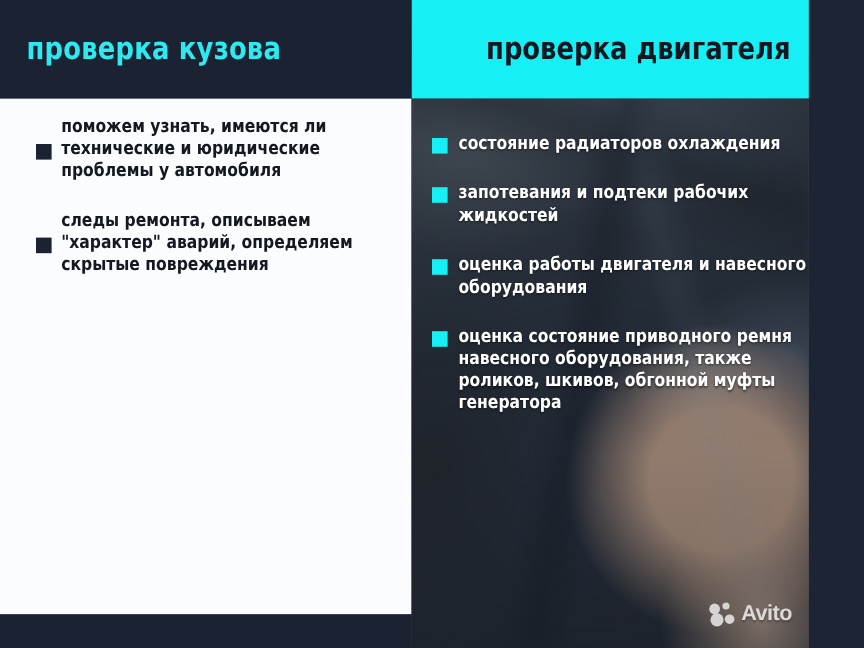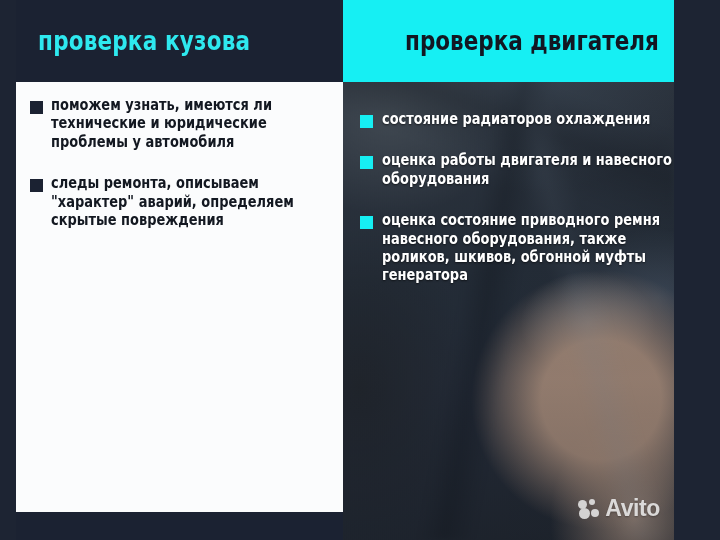--- a/index.html
+++ b/index.html
@@ -5,21 +5,21 @@
   html,body{margin:0;padding:0;}
   body{
     width:720px;height:540px;overflow:hidden;
     font-family:"Liberation Sans", sans-serif;
     background:#1d2433;
   }
   #poster{position:relative;width:720px;height:540px;overflow:hidden;}
 
   
   .col-left{
-    position:absolute;left:16px;top:0;width:343px;height:540px;
+    position:absolute;left:0;top:0;width:343px;height:540px;
     background:#1b2232;
     padding-left:12px;
   }
   .left-body{
     position:absolute;left:0;top:82px;width:343px;height:430px;
     background:#fbfcfd;
   }
   .left-foot{
     position:absolute;left:0;top:512px;width:343px;height:28px;
     background:#1b2232;
@@ -39,22 +39,22 @@
     transform:scaleX(.92);
     transform-origin:left center;
     white-space:nowrap;
   }
 
   .list-left{
     position:absolute;left:0;top:96px;width:343px;
     padding:0;margin:0;list-style:none;
   }
   .list-left li{
-    display:flex;align-items:flex-start;
-    margin:0 0 23px 0;
+    display:flex;align-items:center;
+    margin:0 0 23px 16px;
     padding:0 14px 0 14px;
   }
   .bullet-dark{
     flex:0 0 auto;
     width:13px;height:13px;
     background:#1b2232;
     margin-top:5px;margin-right:8px;
   }
   .txt-left{
     color:#131821;
@@ -145,21 +145,21 @@
     display:flex;align-items:center;gap:5px;
     opacity:.86;
   }
   .avito-dots{position:relative;width:22px;height:20px;}
   .avito-dots i{position:absolute;display:block;border-radius:50%;background:#e9e9e9;}
   .d1{width:9px;height:9px;left:0;top:1px;}
   .d2{width:6px;height:6px;left:11px;top:0px;}
   .d3{width:11px;height:11px;left:1px;top:9px;}
   .d4{width:8px;height:8px;left:13px;top:10px;}
   .avito-word{
-    color:#ededed;font-size:23px;font-weight:700;letter-spacing:-.4px;
+    color:#ededed;font-size:18px;font-weight:700;letter-spacing:-.4px;
     font-family:"Liberation Sans",sans-serif;
     text-shadow:0 1px 2px rgba(0,0,0,.35);
   }
 </style>
 </head>
 <body>
 
 <div id="poster">
 
   <div class="col-left">
@@ -188,20 +188,24 @@
     <div class="photo-dark"></div>
 
     <div class="head-right">
       <div class="htxt">проверка двигателя</div>
     </div>
 
     <ul class="list-right">
       <li>
         <span class="bullet-cyan"></span>
         <span class="txt-right">состояние радиаторов охлаждения</span>
+      </li>
+      <li>
+        <span class="bullet-cyan"></span>
+        <span class="txt-right">запотевания и подтеки рабочих жидкостей</span>
       </li>
       <li>
         <span class="bullet-cyan"></span>
         <span class="txt-right">оценка работы двигателя и навесного оборудования</span>
       </li>
       <li>
         <span class="bullet-cyan"></span>
         <span class="txt-right">оценка состояние приводного ремня навесного оборудования, также роликов, шкивов, обгонной муфты генератора</span>
       </li>
     </ul>

